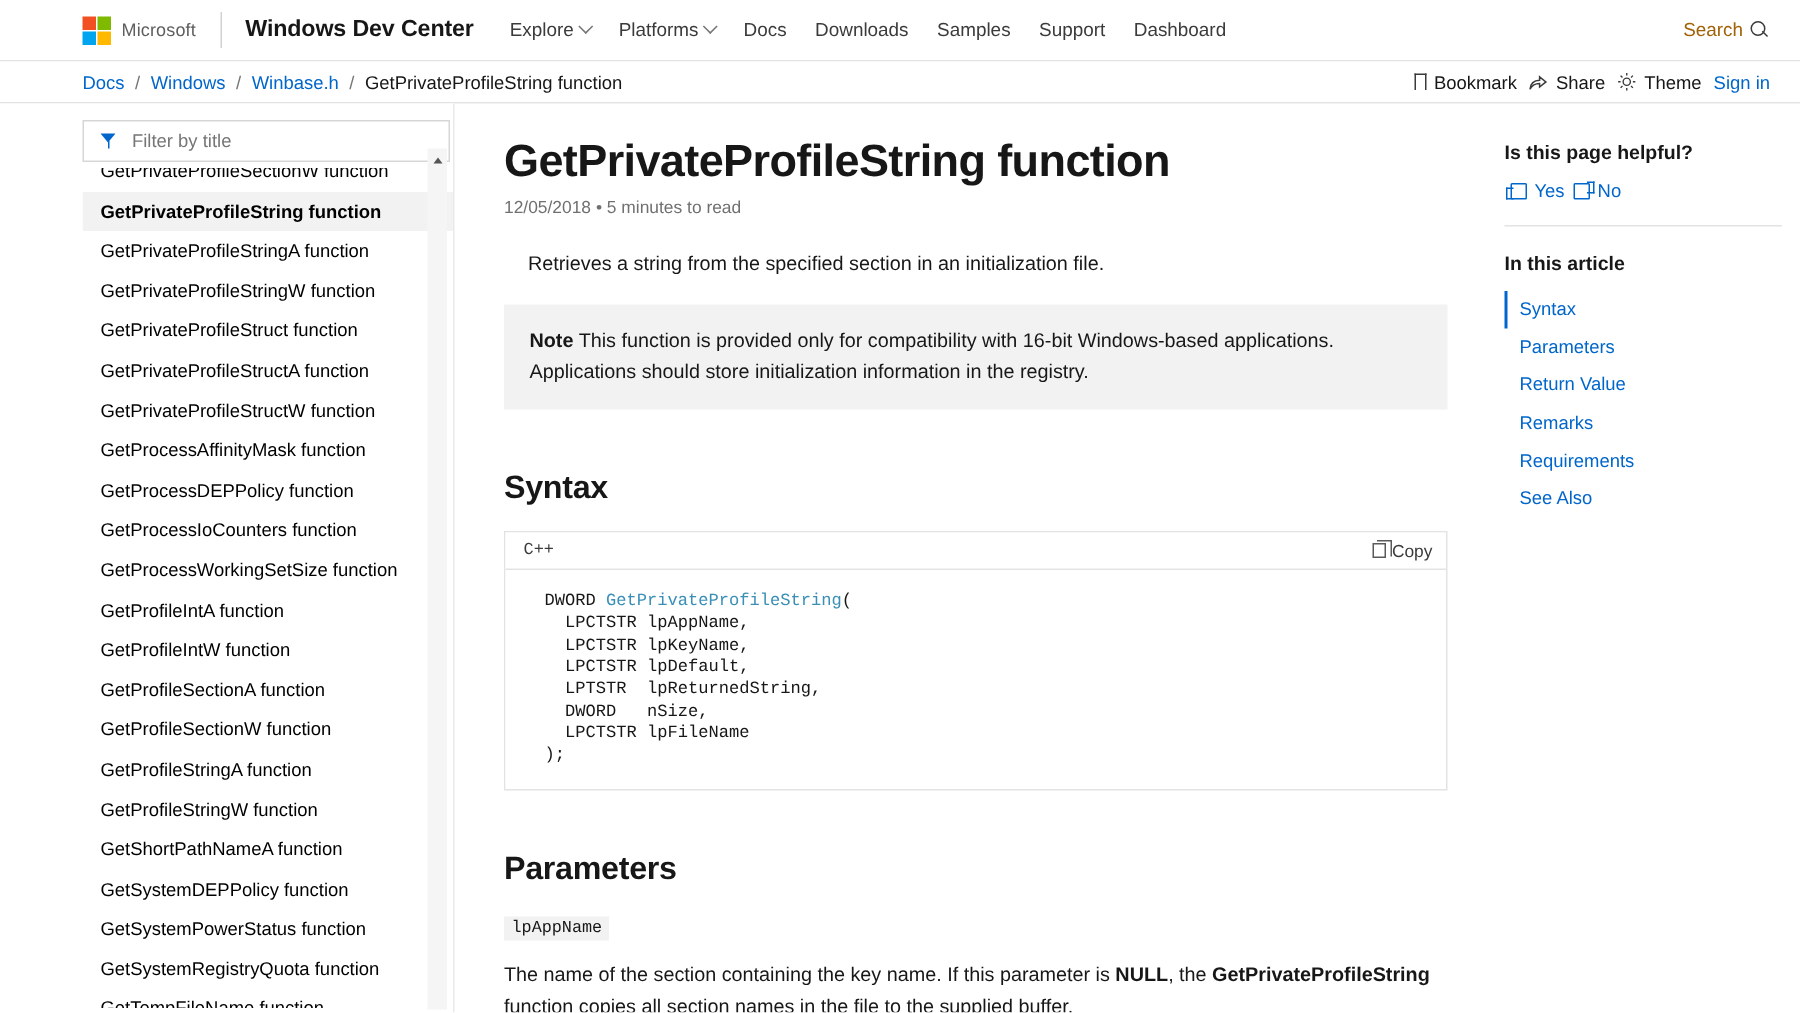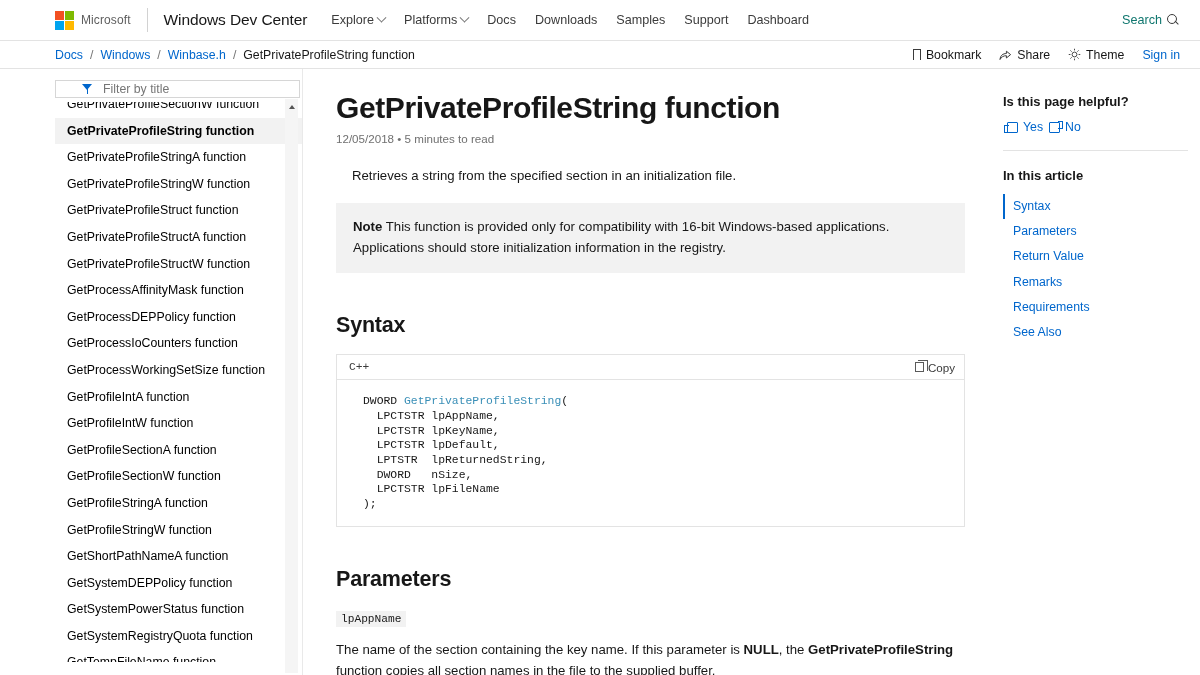--- a/index.html
+++ b/index.html
@@ -39,21 +39,21 @@
     color: #5e5e5e;
     letter-spacing: .1px;
   }
   .nav-divider {
     width: 1px; height: 24px;
     background: #d2d2d2;
     margin: 0 16px;
   }
   .site-title {
     font-size: 15.5px;
-    font-weight: normal;
+    font-weight: bold;
     color: #171717;
     letter-spacing: -.1px;
     white-space: nowrap;
   }
   .nav-links {
     display: flex;
     align-items: center;
     gap: 19px;
     margin-left: 24px;
   }
@@ -72,21 +72,21 @@
     border-right: 1.2px solid #767676;
     border-bottom: 1.2px solid #767676;
     transform: rotate(45deg) translate(-2px,-2px);
   }
   .nav-right {
     margin-left: auto;
     display: flex;
     align-items: center;
     gap: 5px;
     font-size: 12.6px;
-    color: #0f766e;
+    color: #a16207;
     cursor: pointer;
   }
   .mag {
     display: inline-block;
     position: relative;
     width: 13px; height: 13px;
   }
   .mag::before {
     content: "";
     position: absolute;
@@ -118,21 +118,21 @@
     color: #0066cc;
     text-decoration: none;
     cursor: pointer;
   }
   .bc .sep { color: #767676; margin: 0 7px; }
   .bc .cur { color: #171717; }
   .bcbar-right {
     margin-left: auto;
     display: flex;
     align-items: center;
-    gap: 18px;
+    gap: 8px;
     font-size: 12.3px;
     color: #171717;
   }
   .bc-action { display: flex; align-items: center; gap: 5px; cursor: pointer; }
   .ic { display: inline-block; color: #3b3b3b; line-height: 1; }
   .ic-bookmark {
     width: 8px; height: 11px;
     border: 1.2px solid #3b3b3b;
     border-bottom: none;
     position: relative;
@@ -162,26 +162,26 @@
     width: 303px;
     flex: 0 0 303px;
     padding: 11px 0 0 55px;
     position: relative;
     background: #fff;
     border-right: 1px solid #e9e9e9;
     overflow: hidden;
   }
   .filter-box {
     width: 245px;
-    height: 18px;
+    height: 28px;
     border: 1px solid #d6d6d6;
     display: flex;
     align-items: center;
     gap: 8px;
-    padding: 0 26px;
+    padding: 0 11px;
     background: #fff;
     margin-bottom: 4px;
   }
   .funnel {
     width: 11px; height: 10px;
     position: relative;
     flex: 0 0 11px;
   }
   .funnel::before {
     content: "";

